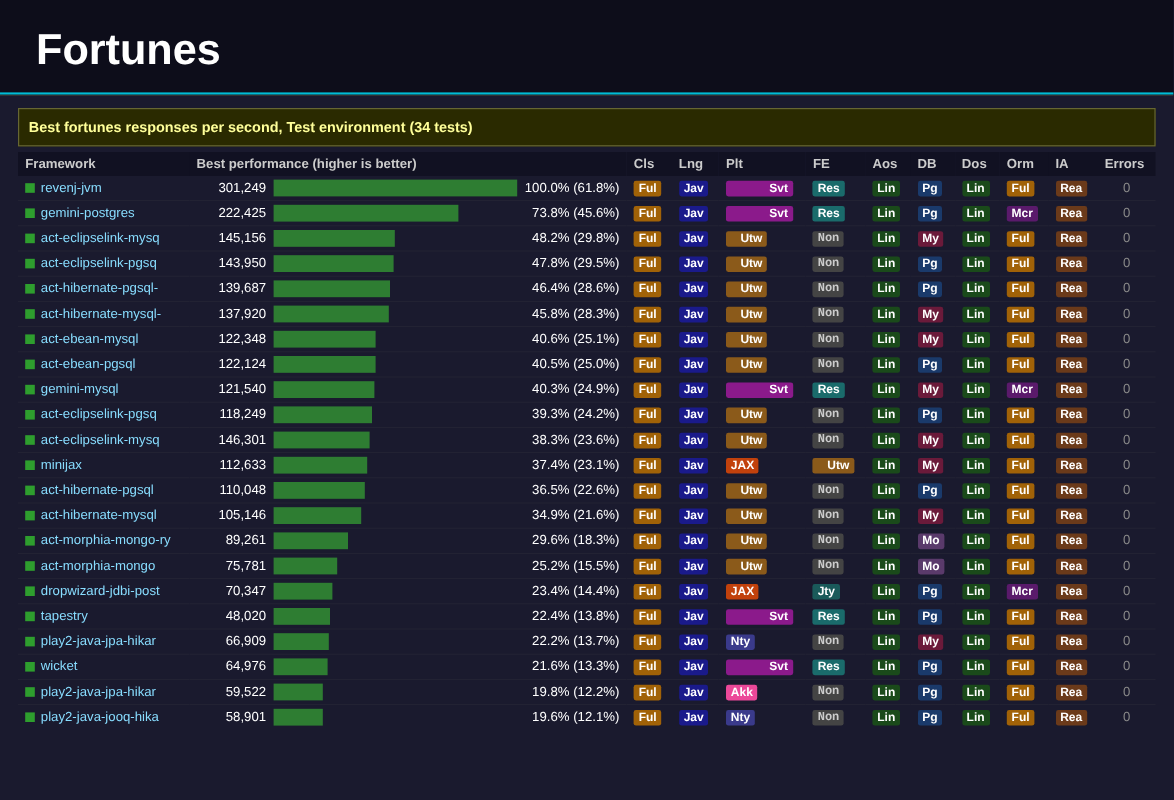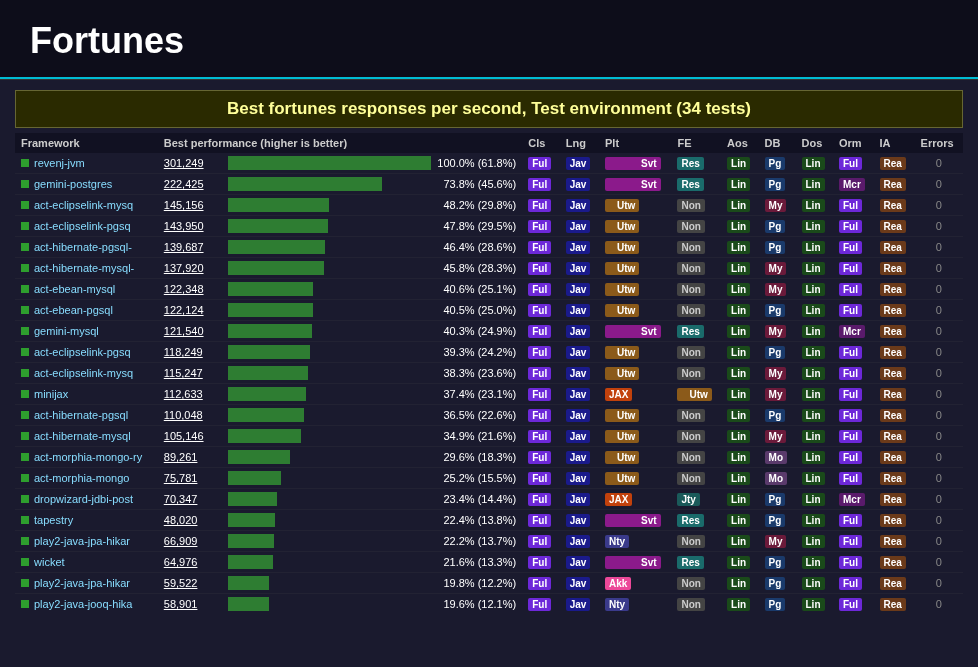--- a/index.html
+++ b/index.html
@@ -36,27 +36,26 @@
     .tab.active {
       color: #fff;
       background: #1e2a1e;
       border-bottom: 3px solid #4caf50;
       font-weight: bold;
     }
     .main-content {
       padding: 10px 15px;
     }
     .chart-title {
-      text-align: center;
       background: #2a2a00;
       border: 1px solid #666633;
       padding: 8px;
       color: #ffff99;
       font-weight: bold;
-      font-size: 17px;
+      font-size: 12px;
       margin-bottom: 5px;
     }
     .table-container {
       overflow-y: auto;
       max-height: 480px;
     }
     table {
       width: 100%;
       border-collapse: collapse;
       font-size: 11px;
@@ -114,38 +113,38 @@
       white-space: nowrap;
     }
     .tag {
       display: inline-block;
       padding: 1px 4px;
       border-radius: 2px;
       font-size: 10px;
       font-weight: bold;
       color: #fff;
     }
-    .tag-ful { background: #6d28d9; }
+    .tag-ful { background: #a16207; }
     .tag-jav { background: #1a1a8b; }
     .tag-svt { background: #8b1a8b; padding-left: 36px; }
     .tag-utw { background: #8b5a1a; padding-left: 12px; }
     .tag-res { background: #1a6b6b; }
-    .tag-non { background: #444; color: #ccc; }
+    .tag-non { background: #444; color: #ccc; font-family: Liberation Mono, monospace; }
     .tag-lin { background: #1a4a1a; }
     .tag-pg  { background: #1a3a6b; }
     .tag-my  { background: #6b1a3a; }
     .tag-mcr { background: #5a1a6b; }
     .tag-rea { background: #6b3a1a; }
     .tag-jax { background: #c2410c; }
     .tag-jty { background: #1a5a5a; }
     .tag-akk { background: #ec4899; }
     .tag-nty { background: #3a3a8b; }
     .tag-mo  { background: #5a3a6b; }
     .errors-col { color: #888; text-align: center; }
-    .num-col { text-align: left; color: #fff; text-decoration: underline; }
+    .num-col { text-align: right; color: #fff; }
   </style>
 </head>
 <body>
 
 <div class="header">
   <h1>Fortunes</h1>
 </div>
 
 <div class="tabs">
 </div>
@@ -444,21 +443,21 @@
   </tr>
           <tr>
     <td>
       <div class="fw-name">
         <span class="fw-dot" style="background:#2e9e2e"></span>
         <span style="color:#88ddff">act-eclipselink-mysq</span>
       </div>
     </td>
     <td class="bar-cell">
       <div class="bar-container">
-        <span class="num-col" style="min-width:58px;display:inline-block">115,247</span>
+        <span class="num-col" style="min-width:58px;display:inline-block">146,301</span>
         <div class="bar-wrap">
           <div class="bar" style="width:38.3%"></div>
         </div>
         <span class="bar-pct">38.3% (23.6%)</span>
       </div>
     </td>
     <td><span class="tag tag-ful">Ful</span></td>
     <td><span class="tag tag-jav">Jav</span></td>
     <td><span class="tag tag-utw">Utw</span></td>
     <td><span class="tag tag-non">Non</span></td>

